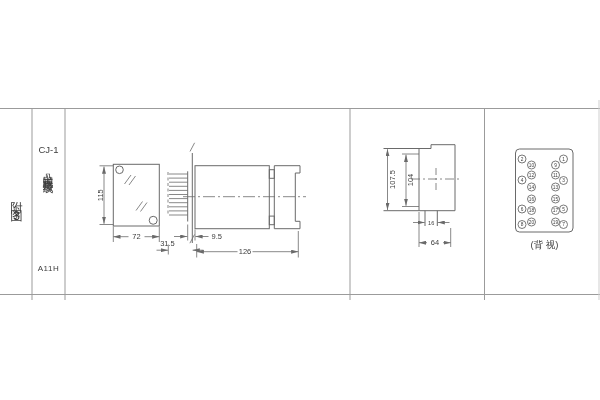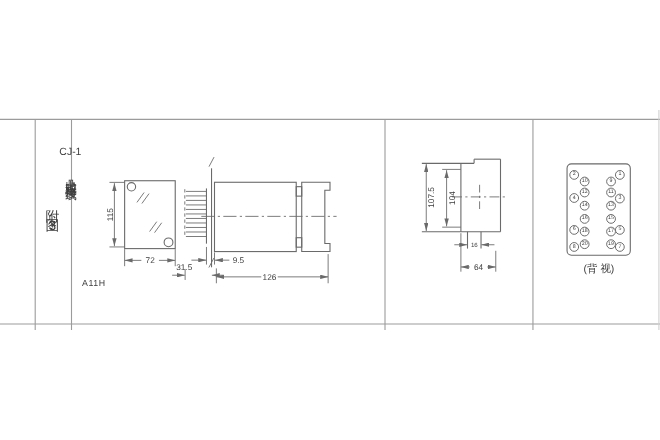--- a/index.html
+++ b/index.html
@@ -12,29 +12,29 @@
   .thin{stroke:var(--line);stroke-width:0.8;fill:none;}
   .grid{stroke:var(--border);stroke-width:1;fill:none;}
   .faint{stroke:var(--faint);stroke-width:1;fill:none;}
   .dimtxt{font-family:"Liberation Sans",sans-serif;font-size:7.5px;fill:var(--text);}
   .dimtxt.small{font-size:5.6px;}
   .term circle{fill:#fff;stroke:var(--line);stroke-width:0.9;}
   .term text{font-size:4.8px;fill:var(--text);text-anchor:middle;dominant-baseline:central;
              font-family:"Liberation Sans",sans-serif;}
   .caption{font-size:9.5px;fill:var(--text);text-anchor:middle;font-family:"Liberation Sans",sans-serif;}
   
-  .col{position:absolute;top:107px;height:186px;padding-left:31px;}
+  .col{position:absolute;top:118px;height:186px;}
   #col-figure{left:0;width:32px;display:flex;align-items:center;justify-content:center;}
   #col-product{left:32px;width:33px;}
   .v-text{writing-mode:vertical-lr;text-orientation:upright;}
   #figure-label{font-size:12.5px;letter-spacing:9px;color:var(--text);}
   #model{position:absolute;top:26px;left:0;width:100%;text-align:center;font-size:9.5px;}
   #ptitle{position:absolute;top:47px;left:50%;transform:translateX(-50%);
           font-size:10.5px;letter-spacing:1.5px;}
-  #pcode{position:absolute;top:146px;left:0;width:100%;text-align:right;font-size:8px;letter-spacing:0.5px;}
+  #pcode{position:absolute;top:146px;left:0;width:100%;text-align:center;font-size:8px;letter-spacing:0.5px;}
 </style>
 </head>
 <body>
 
 <div id="page">
 
   <svg id="draw" width="600" height="400" viewBox="0 0 600 400">
     <defs>
       <marker id="arr" viewBox="0 0 9 5" refX="9" refY="2.5" markerWidth="9" markerHeight="5" orient="auto-start-reverse">
           <path d="M0,0 L9,2.5 L0,5 Z" fill="#6a6a6a"></path>

